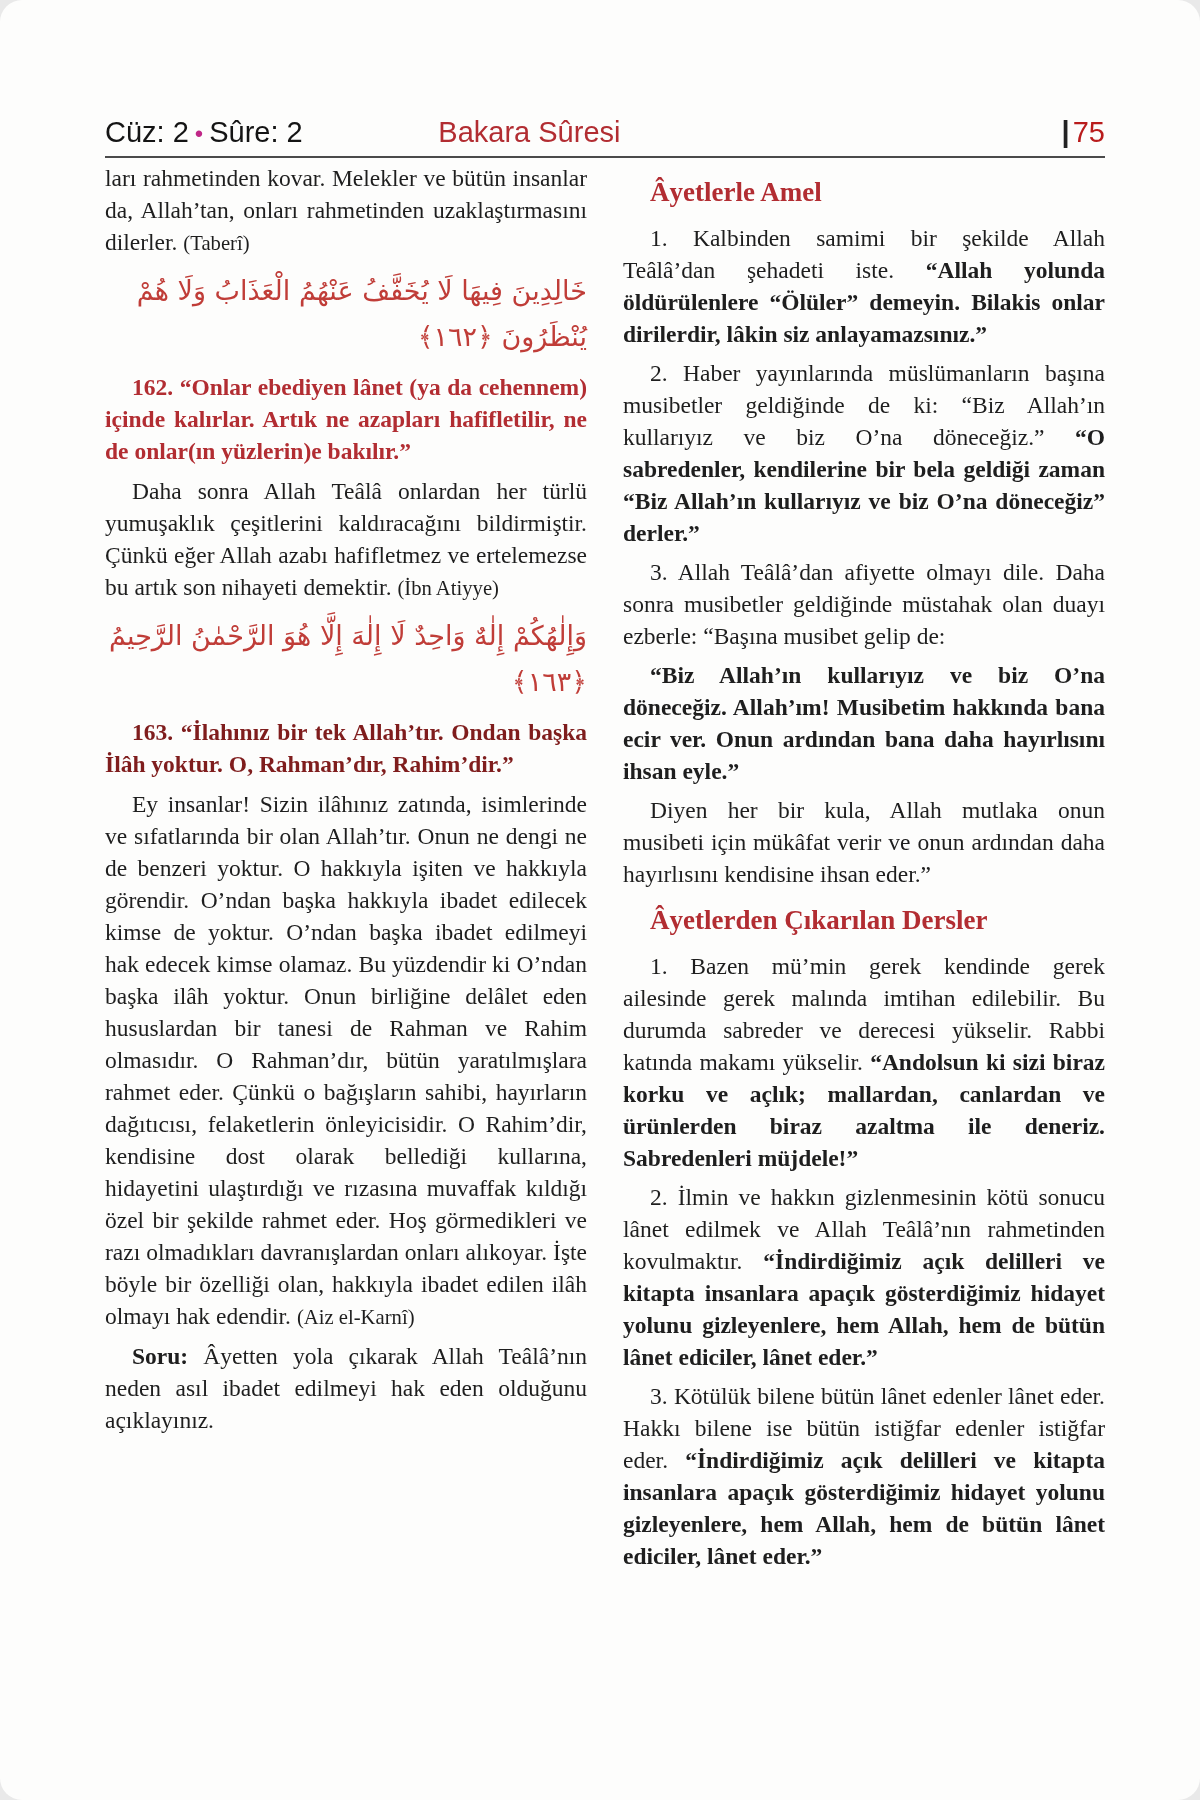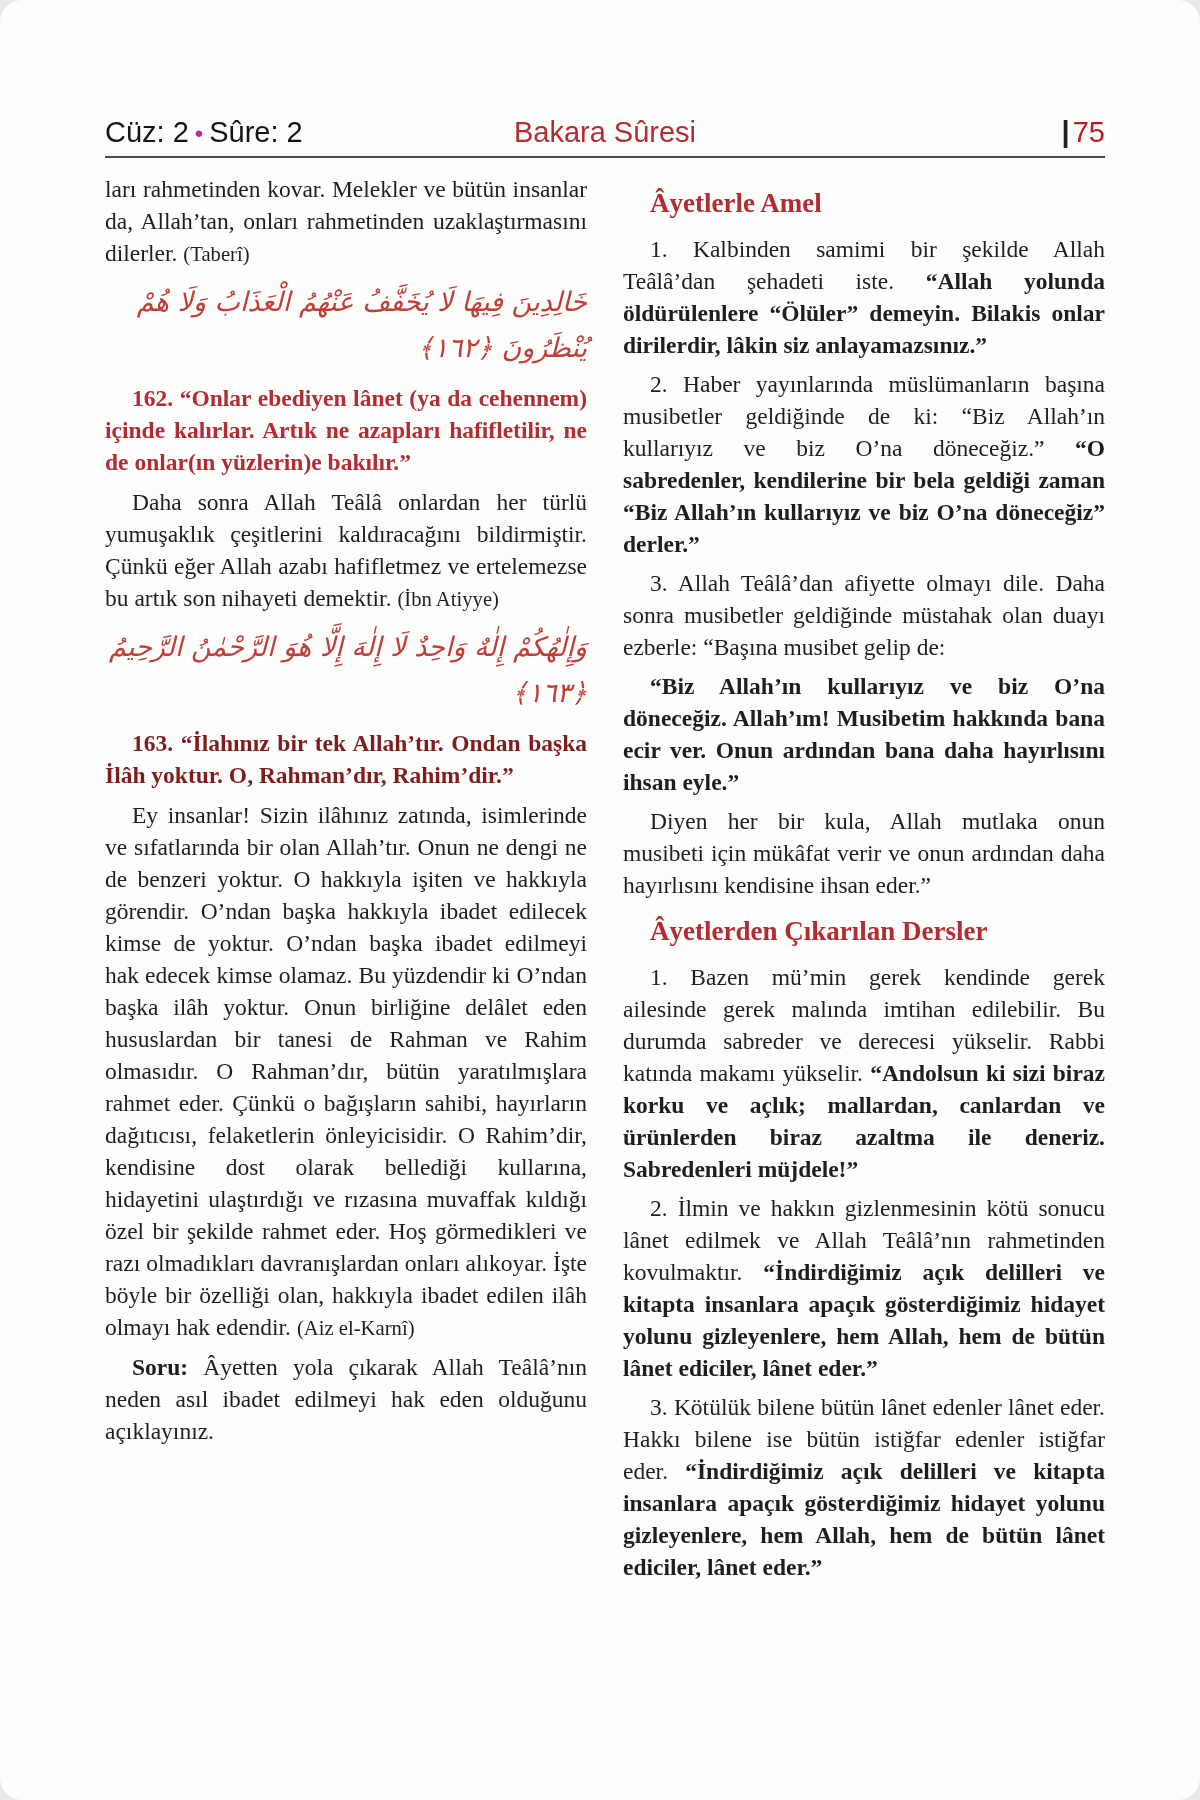--- a/index.html
+++ b/index.html
@@ -18,49 +18,48 @@
   
   .page-header{
     display:flex;
     align-items:baseline;
     font-family:"Liberation Sans", sans-serif;
     font-size:29px;
     border-bottom:2px solid #4b4b4b;
     padding-bottom:7px;
   }
   .hdr-left{flex:1;text-align:left;color:#141414;}
-  .hdr-center{flex:1;text-align:center;}
+  .hdr-center{flex:1;text-align:left;}
   .hdr-right{flex:1;text-align:right;}
   .hdr-dot{padding:0 6px;font-size:24px;}
   .hdr-bar{font-weight:bold;color:#222;padding-right:3px;}
   
   .cols{
     display:flex;
     gap:36px;
-    margin-top:15px;
+    margin-top:4px;
   }
   .col{flex:1;min-width:0;}
   
   .blk{
     margin:0 0 7px 0;
     font-size:23.5px;
     line-height:32px;
     text-align:justify;
     text-indent:27px;
   }
   .blk.noindent{text-indent:0;}
   .blk.arabic{
     direction:rtl;
     text-align:right;
     text-indent:0;
     font-family:"DejaVu Sans", sans-serif;
     font-size:27px;
     line-height:46px;
     margin:9px 0 11px 0;
-    font-style:italic;
   }
   .blk.verse{font-weight:bold;margin:4px 0 8px 0;}
   .blk.heading{
     font-weight:bold;
     font-size:27px;
     margin:14px 0 14px 0;
   }
   .run.bold{font-weight:bold;}
   .run.cite{font-size:0.88em;}
 </style>

